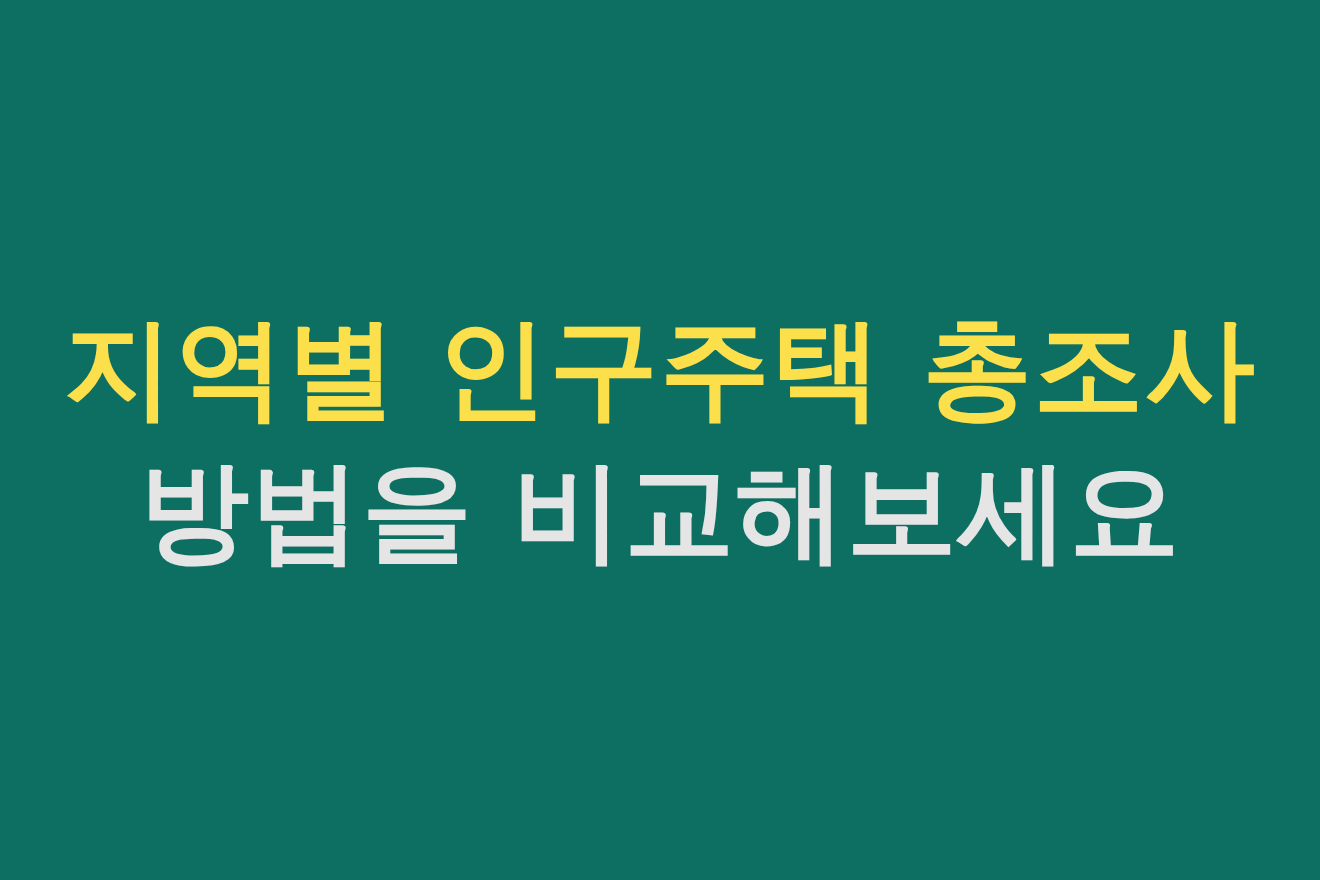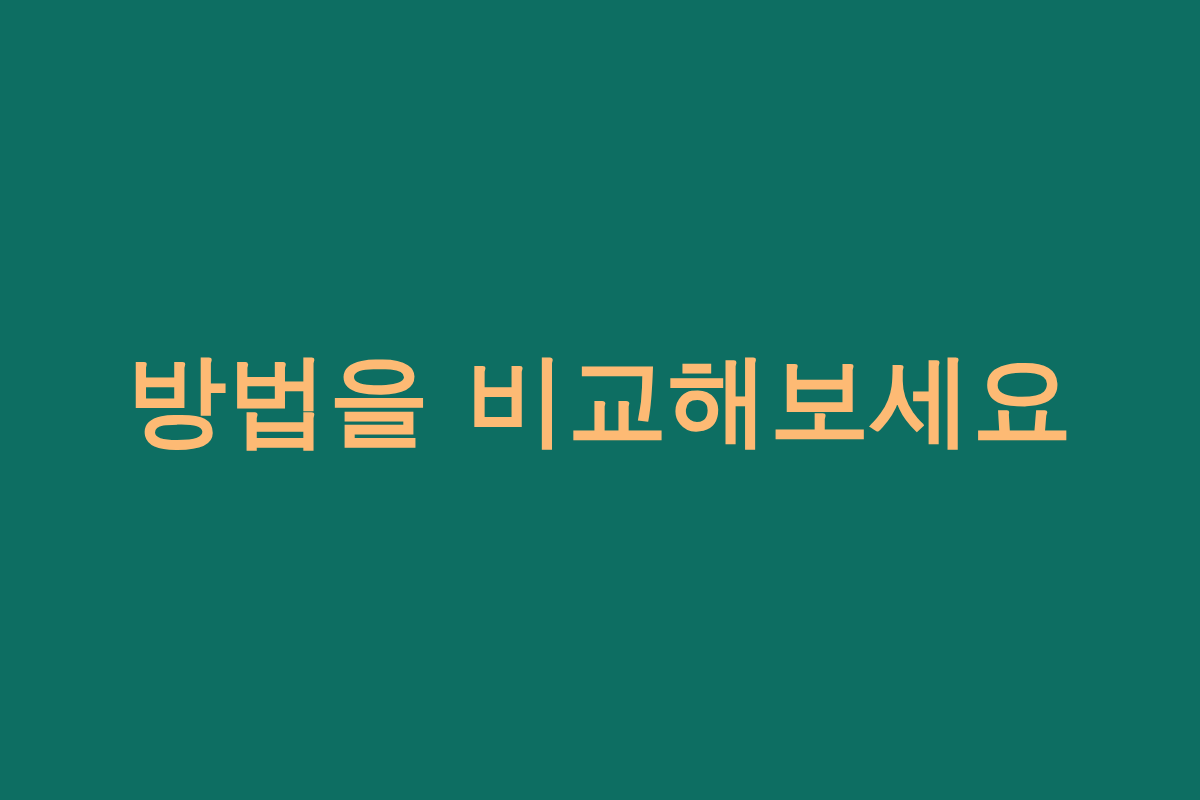--- a/index.html
+++ b/index.html
@@ -57,18 +57,19 @@
   .headline-line.line-2 { font-size: 100px; }
   .headline-line.line-3 { font-size: 100px; }
 </style>
 </head>
 <body>
 
 <div class="banner" style="background-color: rgb(13, 110, 98);">
 
   <div class="headline">
 
+    <span class="headline-line line-1" style="color: rgb(251, 224, 76);">지역별 인구주택 총조사</span>
 
 
-    <span class="headline-line line-3" style="color: #fdba74;">방법을 비교해보세요</span>
+    <span class="headline-line line-3" style="color: #e5e5e5;">방법을 비교해보세요</span>
 
   </div>
 </div>
 
 </body></html>

